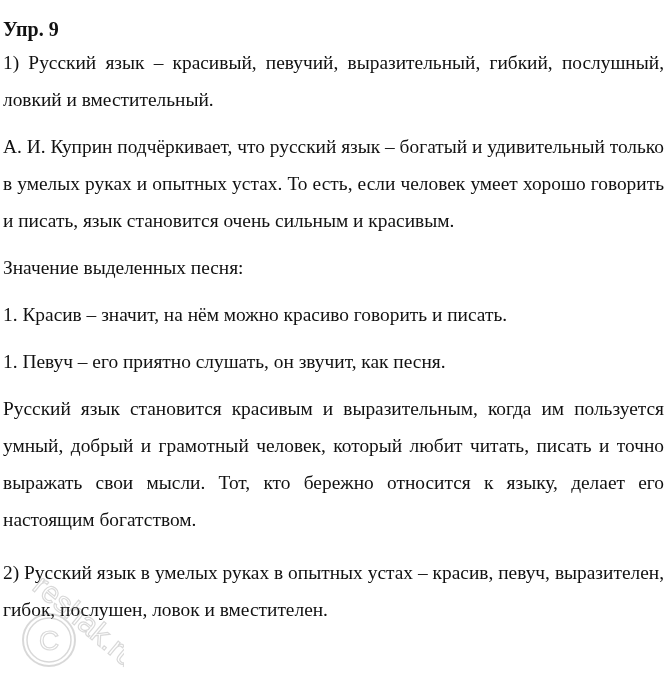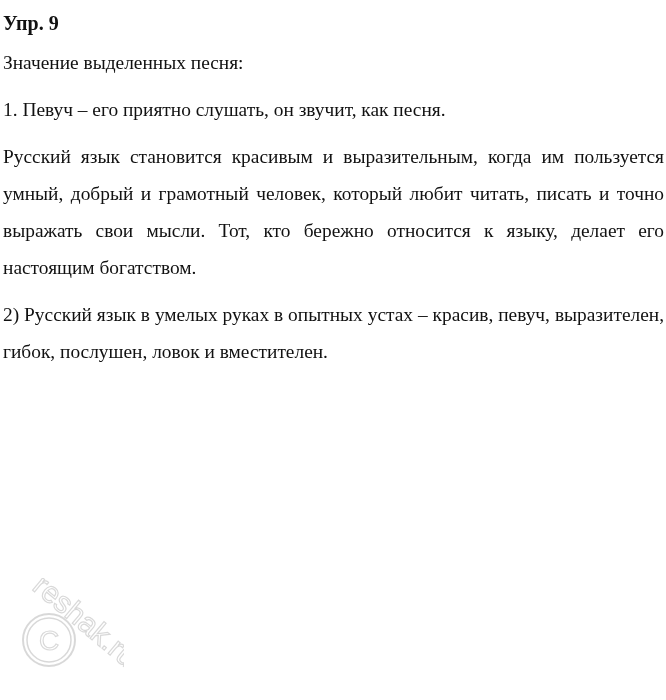--- a/index.html
+++ b/index.html
@@ -5,45 +5,48 @@
   html, body { margin: 0; padding: 0; background: #ffffff; }
   body {
     width: 666px; height: 700px; position: relative; overflow: hidden;
     font-family: "Liberation Serif", "DejaVu Serif", serif;
     color: #111111;
   }
   .header {
     position: absolute; left: 3px; right: 3px; top: 0; height: 30px;
     font-size: 20px;
   }
-  .header .title { position: absolute; left: 0; top: 12px; font-weight: bold; }
+  .header .title { position: absolute; left: 0; top: 18px; font-weight: bold; }
   .header .copy { position: absolute; right: 0; top: 2px; }
   .content { position: absolute; left: 3px; right: 2px; top: 44px; }
   p {
     margin: 0; font-size: 19.4px; line-height: 37px; text-align: justify;
     text-align-last: left;
   }
   .p1 { margin-bottom: 10px; }
   .p2 { margin-bottom: 10px; }
   .p-plain { margin-bottom: 10px; }
-  .p4 { margin-bottom: 10px; }
+  .p4 { margin-bottom: 16px; }
   .watermark {
     position: absolute; left: 14px; top: 578px; width: 110px; height: 100px;
     opacity: 0.28; pointer-events: none;
   }
 </style>
 </head>
 <body>
 
 <div class="header">
   <span class="title">Упр. 9</span>
 </div>
 
 <div class="content">
+  <p class="p1">1) Русский язык – красивый, певучий, выразительный, гибкий, послушный, ловкий и вместительный.</p>
+  <p class="p2">А. И. Куприн подчёркивает, что русский язык – богатый и удивительный только в умелых руках и опытных устах. То есть, если человек умеет хорошо говорить и писать, язык становится очень сильным и красивым.</p>
   <p class="p-plain">Значение выделенных песня:</p>
+  <p class="p-plain">1. Красив – значит, на нём можно красиво говорить и писать.</p>
   <p class="p-plain">1. Певуч – его приятно слушать, он звучит, как песня.</p>
   <p class="p4">Русский язык становится красивым и выразительным, когда им пользуется умный, добрый и грамотный человек, который любит читать, писать и точно выражать свои мысли. Тот, кто бережно относится к языку, делает его настоящим богатством.</p>
   <p class="p5">2) Русский язык в умелых руках в опытных устах – красив, певуч, выразителен, гибок, послушен, ловок и вместителен.</p>
 </div>
 
 <div class="watermark">
   <svg width="110" height="100" viewBox="0 0 110 100">
     <circle cx="35" cy="62" r="26" fill="none" stroke="#777" stroke-width="2"></circle>
     <circle cx="35" cy="62" r="22" fill="none" stroke="#777" stroke-width="1.5"></circle>
     <text x="35" y="72" text-anchor="middle" font-size="28" fill="none" stroke="#777" stroke-width="1.2" font-family="Liberation Sans, sans-serif">C</text>

